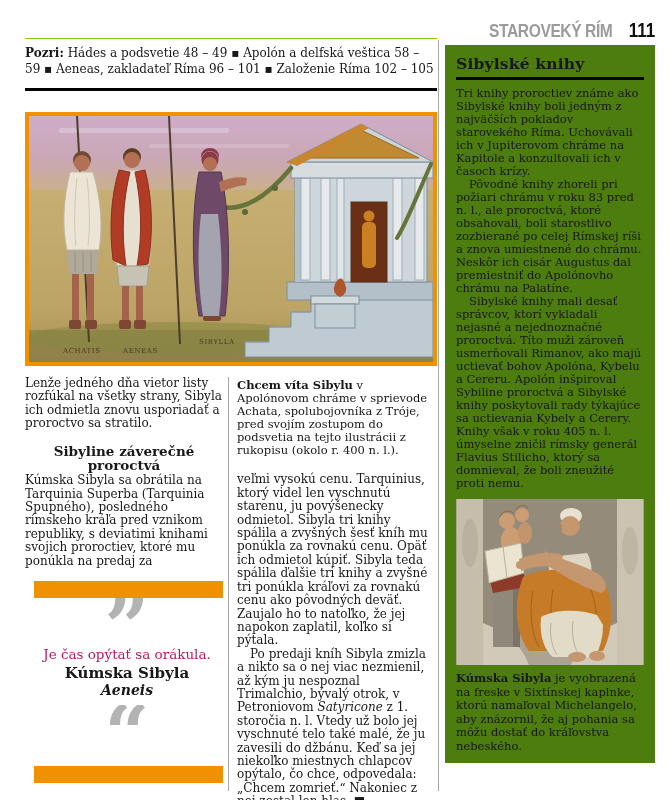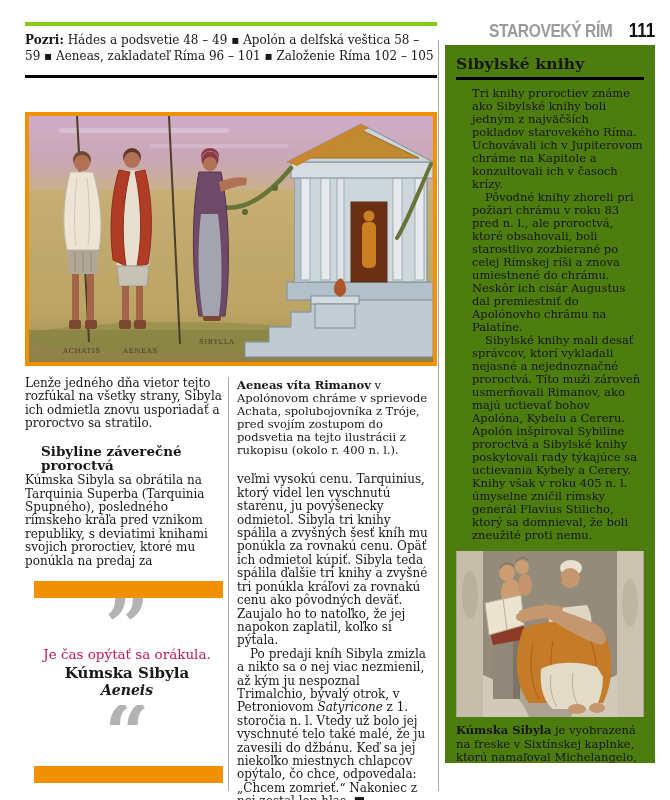--- a/index.html
+++ b/index.html
@@ -11,38 +11,38 @@
 
   
   .page-header { position:absolute; top:19px; right:15px; white-space:nowrap;
     font-family:"Liberation Sans", sans-serif; font-weight:bold; }
   .ph-section { display:inline-block; color:#9b9b9b; font-size:19px; letter-spacing:-.5px;
     transform:scaleX(.82); transform-origin:100% 50%; vertical-align:bottom; }
   .ph-num { display:inline-block; color:#101010; font-size:20px; margin-left:7px;
     transform:scaleX(.85); transform-origin:100% 50%; vertical-align:bottom; }
 
   
-  .see-also { position:absolute; left:25px; top:22px; width:412px;
-    border-top:4px solid #84cc16; border-bottom:3px solid #000;
+  .see-also { position:absolute; left:25px; top:38px; width:412px;
+    border-top:1px solid #84cc16; border-bottom:3px solid #000;
     padding:6px 2px 11px 0; font-size:12px; line-height:16px; }
   .see-also b { font-weight:bold; }
 
   
   .main-fig { position:absolute; left:25px; top:112px; width:412px; height:254px;
     border:4px solid #F29100; background:#c3ab6e; }
   .main-fig svg { display:block; }
 
   
   .columns { position:absolute; left:25px; top:377px; width:412px; height:414px; display:flex; }
   .col-left { width:203px; padding-right:5px; }
   .col-sep  { width:1px; background:#a8a8a8; }
   .col-mid  { width:203px; padding-left:8px; }
 
   .body-text { font-size:12px; line-height:13.4px; text-align:left; }
-  .sub-head { font-size:13.5px; line-height:14.8px; font-weight:bold; margin:13px 16px 1px; }
+  .sub-head { font-size:13.5px; line-height:14.8px; font-weight:bold; margin:13px 16px 1px;text-align:center; }
   .ind { text-indent:13px; }
   .fig-caption { font-size:11.5px; line-height:12.9px; margin-bottom:17px; padding-top:2px; }
   .fig-caption b { font-weight:bold; }
   .ital { font-style:italic; }
 
   .orange-bar { height:17px; background:#F29100; margin:13px 0 0 9px; }
 
   
   .quote { text-align:center; padding:0 6px 0 12px; }
   .q-mark { font-family:"DejaVu Serif", serif; color:#b3b3b3; font-weight:bold;
@@ -53,21 +53,21 @@
   .q-src  { font-size:14px; font-weight:bold; font-style:italic; line-height:16px; }
 
   
   .v-rule { position:absolute; left:438px; top:40px; width:1px; height:751px; background:#a8a8a8; }
 
   
   .sidebar { position:absolute; left:445px; top:45px; width:210px; height:718px;
     background:#4d7c0f; padding:9px 11px 0 11px; overflow:hidden; }
   .sb-title { font-size:15.5px; font-weight:bold; letter-spacing:.2px;
     padding-bottom:4px; border-bottom:3.5px solid #000; margin-bottom:7px; }
-  .sb-text { font-size:11.5px; line-height:13px;margin-left:16px; }
+  .sb-text { font-size:11.5px; line-height:13px; }
   .sb-fig { margin-top:9px; width:188px; height:166px; background:#ada393; }
   .sb-fig svg { display:block; }
   .sb-caption { font-size:11.5px; line-height:13.6px; margin-top:7px; }
   .sb-caption b { font-weight:bold; }
 </style>
 </head>
 <body>
 
 <div class="page">
 
@@ -181,41 +181,41 @@
       <g font-size="7" fill="#4a3a24" letter-spacing=".6" font-family="DejaVu Serif, serif">
         <text x="34" y="237">ACHATIS</text>
         <text x="94" y="237">AENEAS</text>
         <text x="170" y="228">SIBYLLA</text>
       </g>
     </svg>
   </figure>
 
   <div class="columns">
     <div class="col-left">
-      <p class="body-text">Lenže jedného dňa vietor tejto rozfúkal na všetky strany, Sibyla ich odmietla znovu usporiadať a proroctvo sa stratilo.</p>
+      <p class="body-text">Lenže jedného dňa vietor listy rozfúkal na všetky strany, Sibyla ich odmietla znovu usporiadať a proroctvo sa stratilo.</p>
       <h3 class="sub-head">Sibyline záverečné proroctvá</h3>
       <p class="body-text">Kúmska Sibyla sa obrátila na Tarquinia Superba (Tarquinia Spupného), posledného rímskeho kráľa pred vznikom republiky, s deviatimi knihami svojich proroctiev, ktoré mu ponúkla na predaj za</p>
 
       <div class="orange-bar"></div>
 
       <div class="quote">
         <span class="q-mark">”</span>
         <div class="q-line">Je čas opýtať sa orákula.</div>
         <div class="q-attr">Kúmska Sibyla</div>
         <div class="q-src">Aeneis</div>
         <span class="q-mark open">“</span>
       </div>
 
       <div class="orange-bar"></div>
     </div>
 
     <div class="col-sep"></div>
 
     <div class="col-mid">
-      <p class="fig-caption"><b>Aeneas víta Rimanov</b><span> v Apolónovom chráme v sprievode Achata, spolubojovníka z Tróje, pred svojím zostupom do podsvetia na tejto ilustrácii z rukopisu (okolo r. 400 n. l.).</span></p>
+      <p class="fig-caption"><b>Chcem víta Sibylu</b><span> v Apolónovom chráme v sprievode Achata, spolubojovníka z Tróje, pred svojím zostupom do podsvetia na tejto ilustrácii z rukopisu (okolo r. 400 n. l.).</span></p>
       <p class="body-text">veľmi vysokú cenu. Tarquinius, ktorý videl len vyschnutú starenu, ju povýšenecky odmietol. Sibyla tri knihy spálila a zvyšných šesť kníh mu ponúkla za rovnakú cenu. Opäť ich odmietol kúpiť. Sibyla teda spálila ďalšie tri knihy a zvyšné tri ponúkla kráľovi za rovnakú cenu ako pôvodných deväť. Zaujalo ho to natoľko, že jej napokon zaplatil, koľko si pýtala.</p>
       <p class="body-text ind"><span>Po predaji kníh Sibyla zmizla a nikto sa o nej viac nezmienil, až kým ju nespoznal Trimalchio, bývalý otrok, v Petroniovom </span><span class="ital">Satyricone</span><span> z 1. storočia n. l. Vtedy už bolo jej vyschnuté telo také malé, že ju zavesili do džbánu. Keď sa jej niekoľko miestnych chlapcov opýtalo, čo chce, odpovedala: „Chcem zomrieť.“ Nakoniec z nej zostal len hlas. ■</span></p>
     </div>
   </div>
 
   <div class="v-rule"></div>
 
   <aside class="sidebar">
     <h2 class="sb-title">Sibylské knihy</h2>
     <p class="sb-text">Tri knihy proroctiev známe ako Sibylské knihy boli jedným z najväčších pokladov starovekého Ríma. Uchovávali ich v Jupiterovom chráme na Kapitole a konzultovali ich v časoch krízy.</p>

